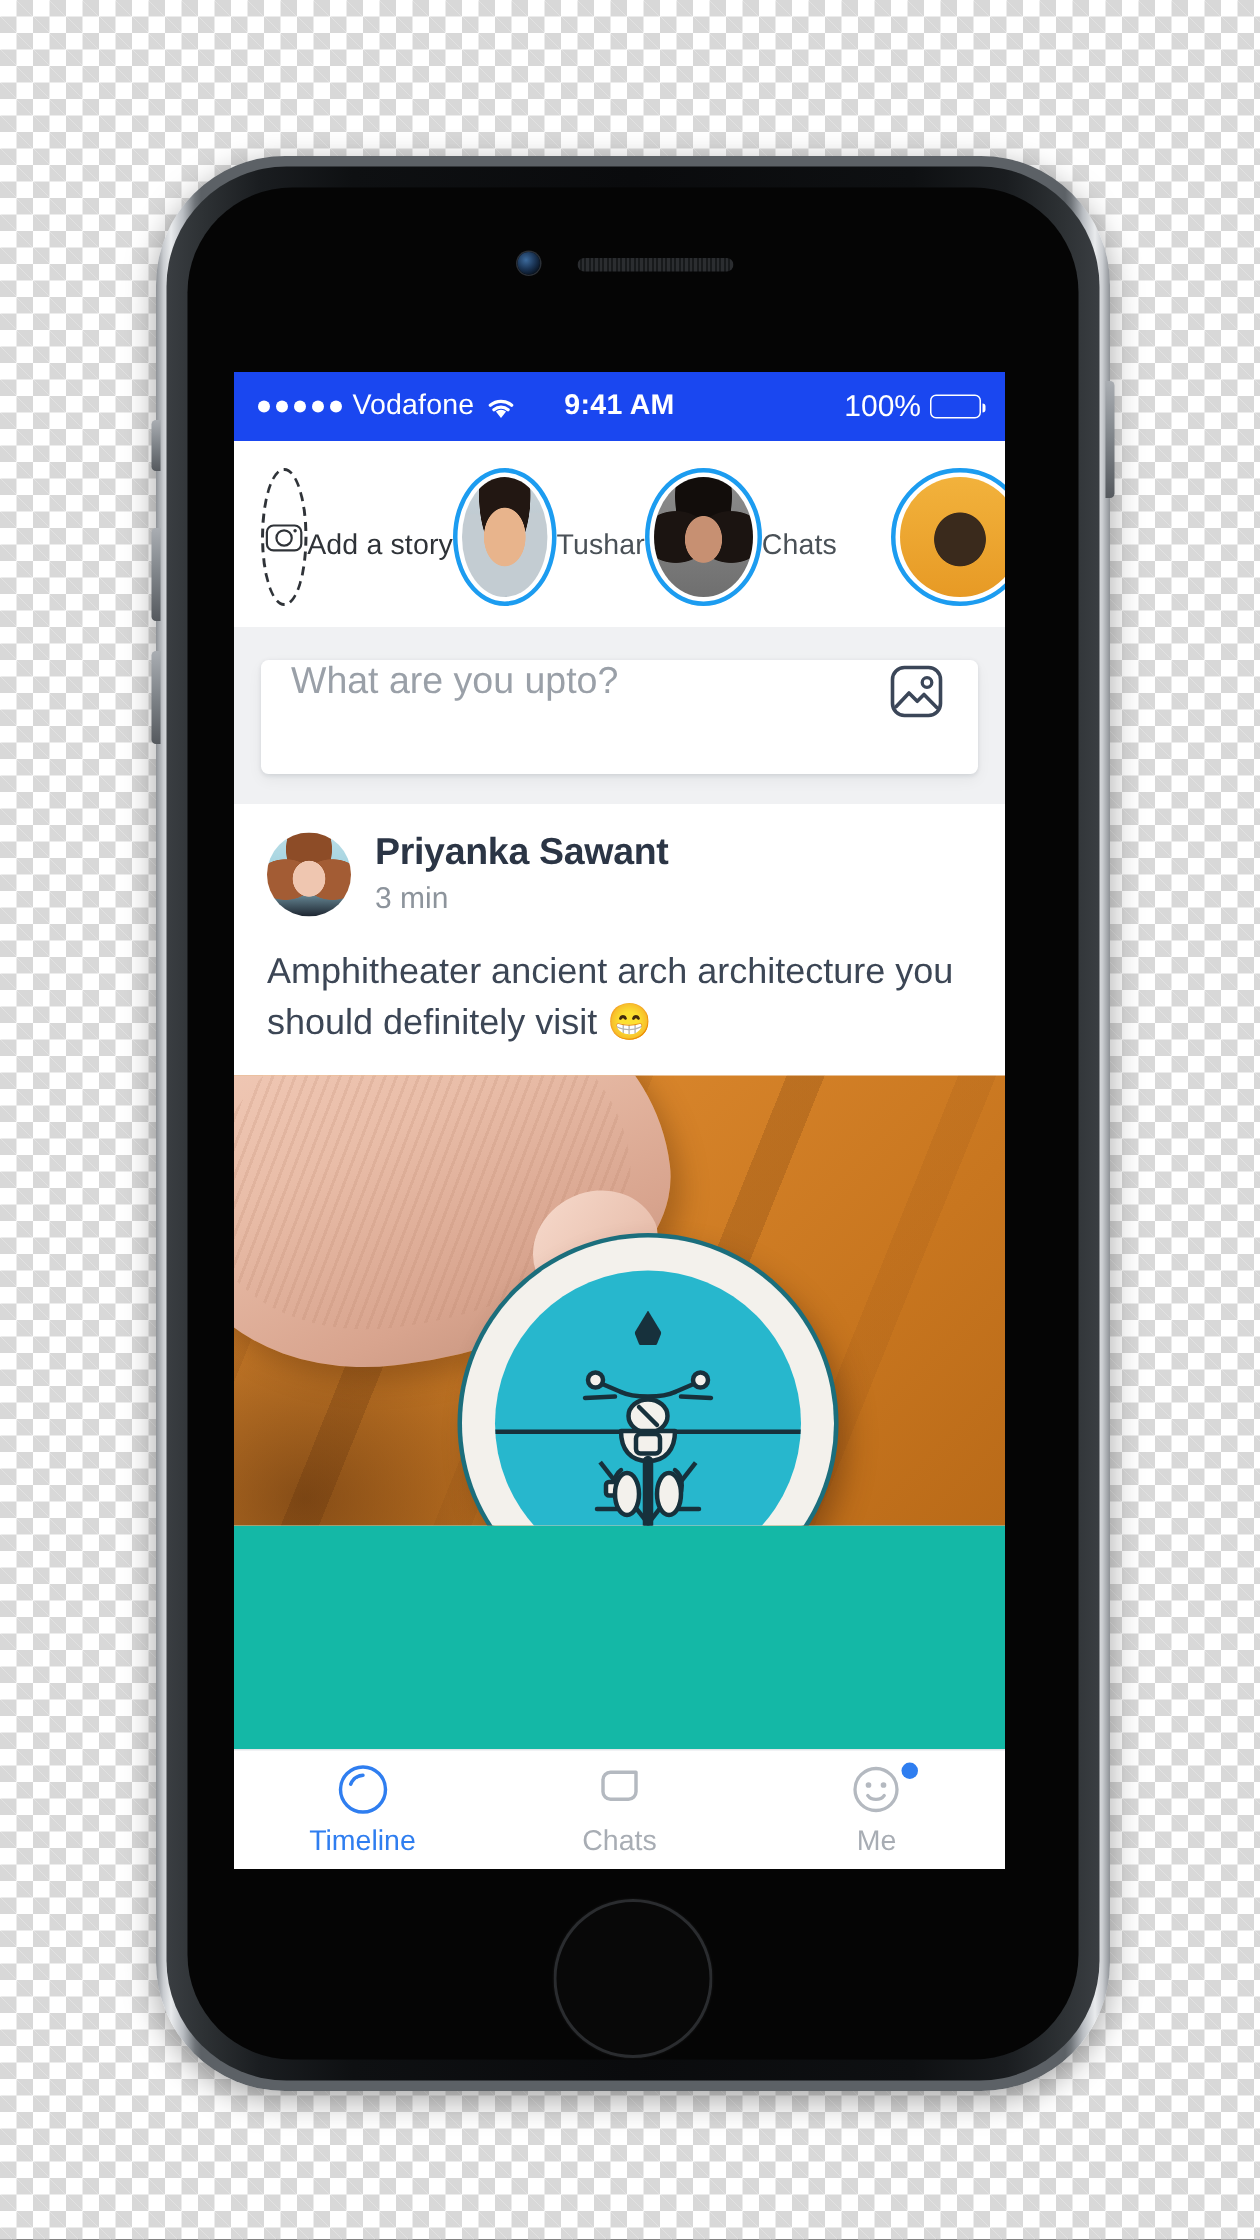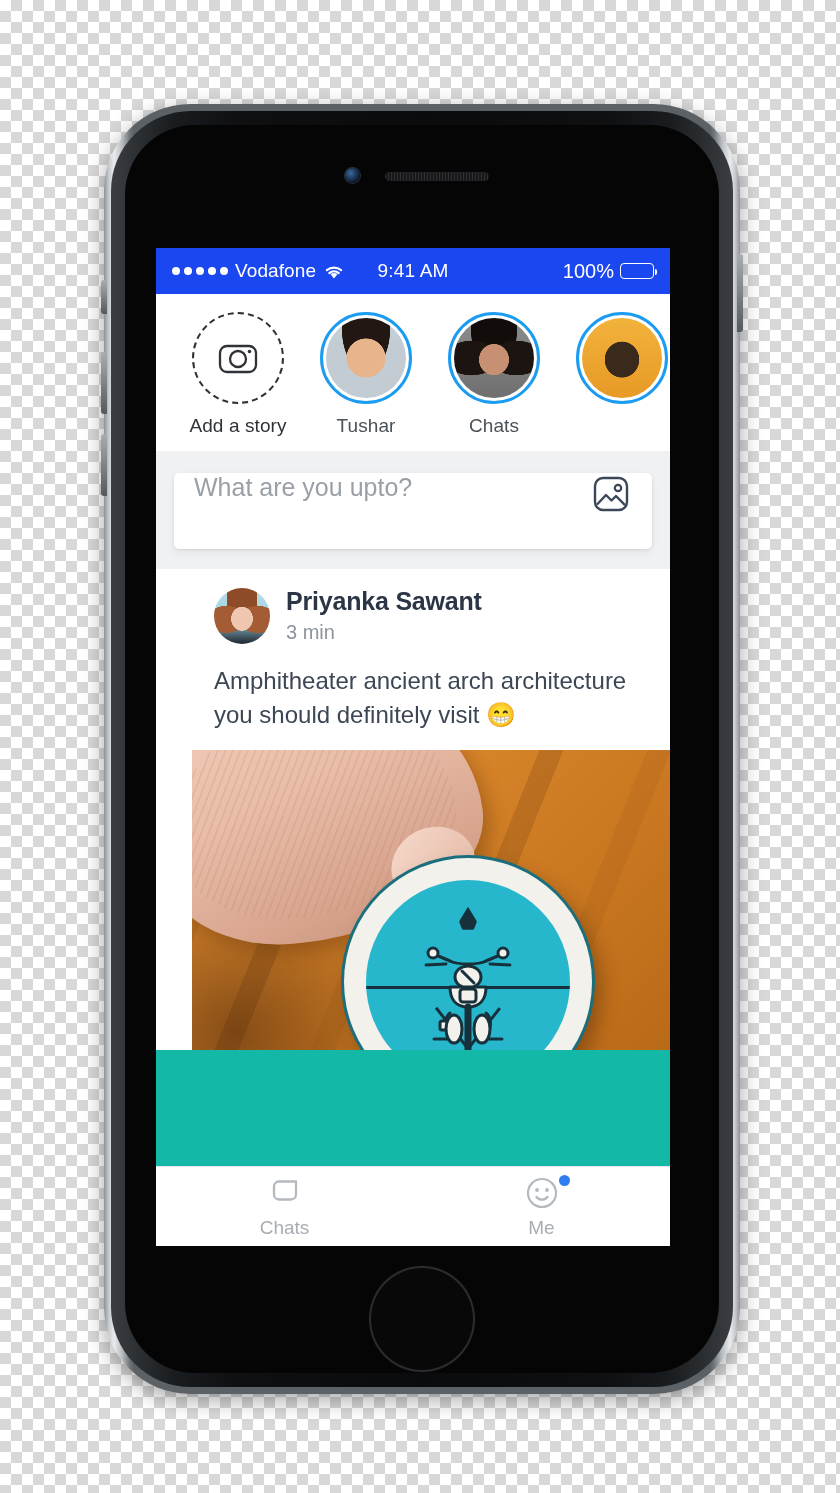--- a/index.html
+++ b/index.html
@@ -125,21 +125,21 @@
     font-size: 19px;
     position: relative;
   }
   #carrier-group { display: flex; align-items: center; gap: 7px; }
   #signal-dots { display: flex; gap: 4px; }
   .signal-dot { width: 8px; height: 8px; border-radius: 50%; background: #fff; }
   #carrier-name { font-size: 19px; letter-spacing: .1px; }
   #wifi-icon { display: block; }
   #status-time {
     position: absolute; left: 0; right: 0; text-align: center;
-    font-weight: normal; font-size: 19px; letter-spacing: .2px;
+    font-weight: bold; font-size: 19px; letter-spacing: .2px;
   }
   #battery-group {
     margin-left: auto; display: flex; align-items: center; gap: 6px;
     position: relative; z-index: 2;
   }
   #battery-percent { font-size: 20px; }
   #battery-shell {
     width: 34px; height: 16px; border: 1.6px solid #fff; border-radius: 4px;
     padding: 1.6px; position: relative;
   }
@@ -194,21 +194,21 @@
     background: #fff;
     padding: 18px 0 14px 0;
   }
   #stories-scroller {
     display: flex; gap: 0;
     padding-left: 18px;
     overflow: hidden;
   }
   .story-item {
     width: 128px; flex: 0 0 128px;
-    display: flex; flex-direction: column; align-items: center;
+    display: flex; flex-direction: row; align-items: center; justify-content: flex-end;
   }
   .story-ring {
     width: 92px; height: 92px; border-radius: 50%;
     display: flex; align-items: center; justify-content: center;
     overflow: hidden;
   }
   #add-story-ring {
     border: 2.5px dashed #2f3338;
     background: #fff;
   }
@@ -290,21 +290,21 @@
     font-family: "Liberation Sans", sans-serif;
     font-size: 25px; color: #2b3340;
   }
   #composer-input::placeholder { color: #9aa0a8; }
   #composer-image-button {
     width: 42px; height: 42px;
     display: flex; align-items: center; justify-content: center;
   }
 
   
-  #post-card { background: #fff; padding-left: 36px; }
+  #post-card { background: #fff; }
   #post-header {
     display: flex; align-items: center;
     padding: 18px 22px 4px 22px;
   }
   #post-avatar {
     width: 56px; height: 56px; border-radius: 50%;
     overflow: hidden; flex: 0 0 56px;
   }
   #post-meta { margin-left: 16px; }
   #post-author {
@@ -562,20 +562,27 @@
               <ellipse cx="48" cy="92" rx="8" ry="14" fill="#f3f1ec"></ellipse>
               <ellipse cx="76" cy="92" rx="8" ry="14" fill="#f3f1ec"></ellipse>
             </g>
           </svg>
         </div>
       </div>
     </div>
   </div>
 
   <div id="tab-bar">
+    <div class="tab-item" id="tab-timeline">
+      <svg width="38" height="38" viewBox="0 0 38 38">
+        <circle cx="19" cy="19" r="15" fill="none" stroke="#2f7ef0" stroke-width="2.3"></circle>
+        <path d="M19 9.5 A9.5 9.5 0 0 0 10.8 15.5" fill="none" stroke="#2f7ef0" stroke-width="2.3" stroke-linecap="round"></path>
+      </svg>
+      <span class="tab-label">Timeline</span>
+    </div>
     <div class="tab-item" id="tab-chats">
       <svg width="38" height="38" viewBox="0 0 38 38">
         <path d="M8 12.5a5 5 0 0 1 5-5h17v13a5 5 0 0 1-5 5H13a5 5 0 0 1-5-5z" fill="none" stroke="#b4b9c0" stroke-width="2.3" stroke-linejoin="round"></path>
       </svg>
       <span class="tab-label">Chats</span>
     </div>
     <div class="tab-item" id="tab-me">
       <svg width="38" height="38" viewBox="0 0 38 38">
         <circle cx="19" cy="19" r="14" fill="none" stroke="#b4b9c0" stroke-width="2.2"></circle>
         <circle cx="14" cy="16" r="1.9" fill="#b4b9c0"></circle>

